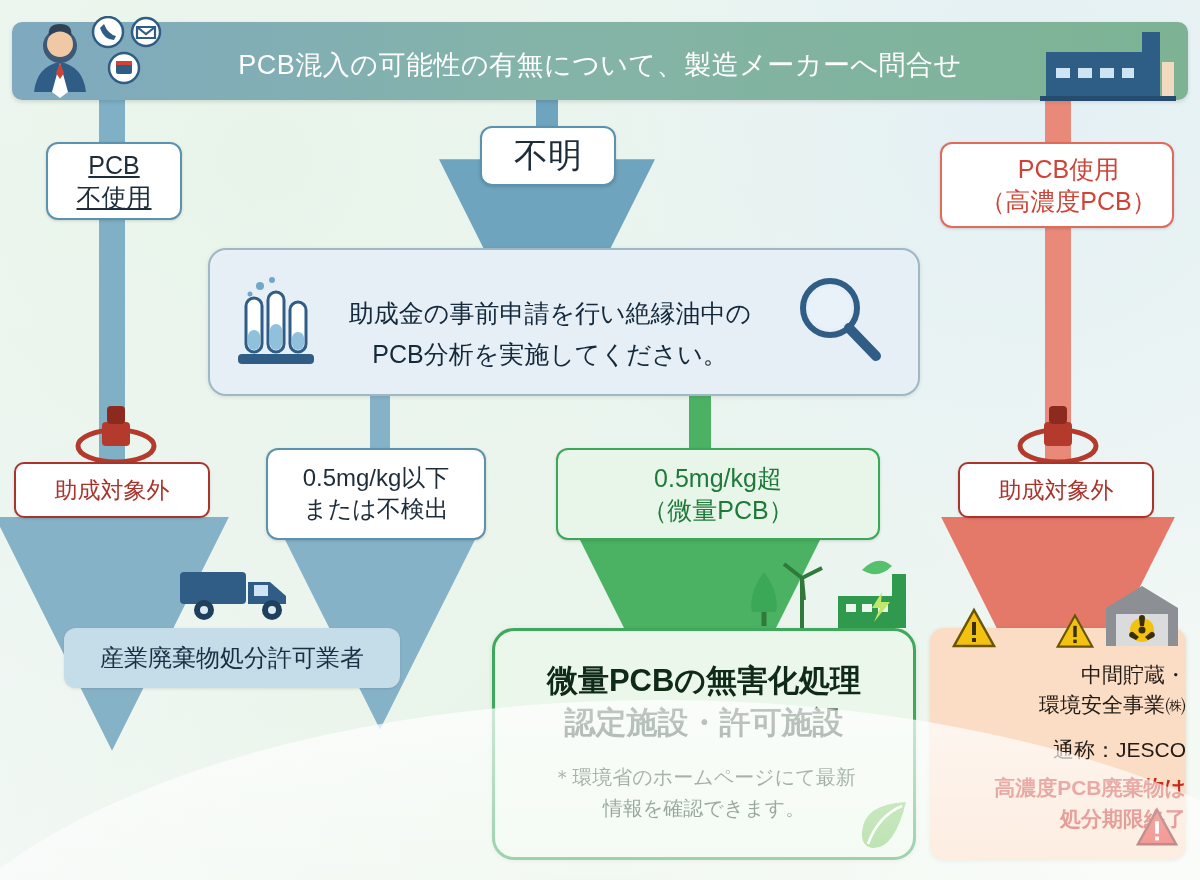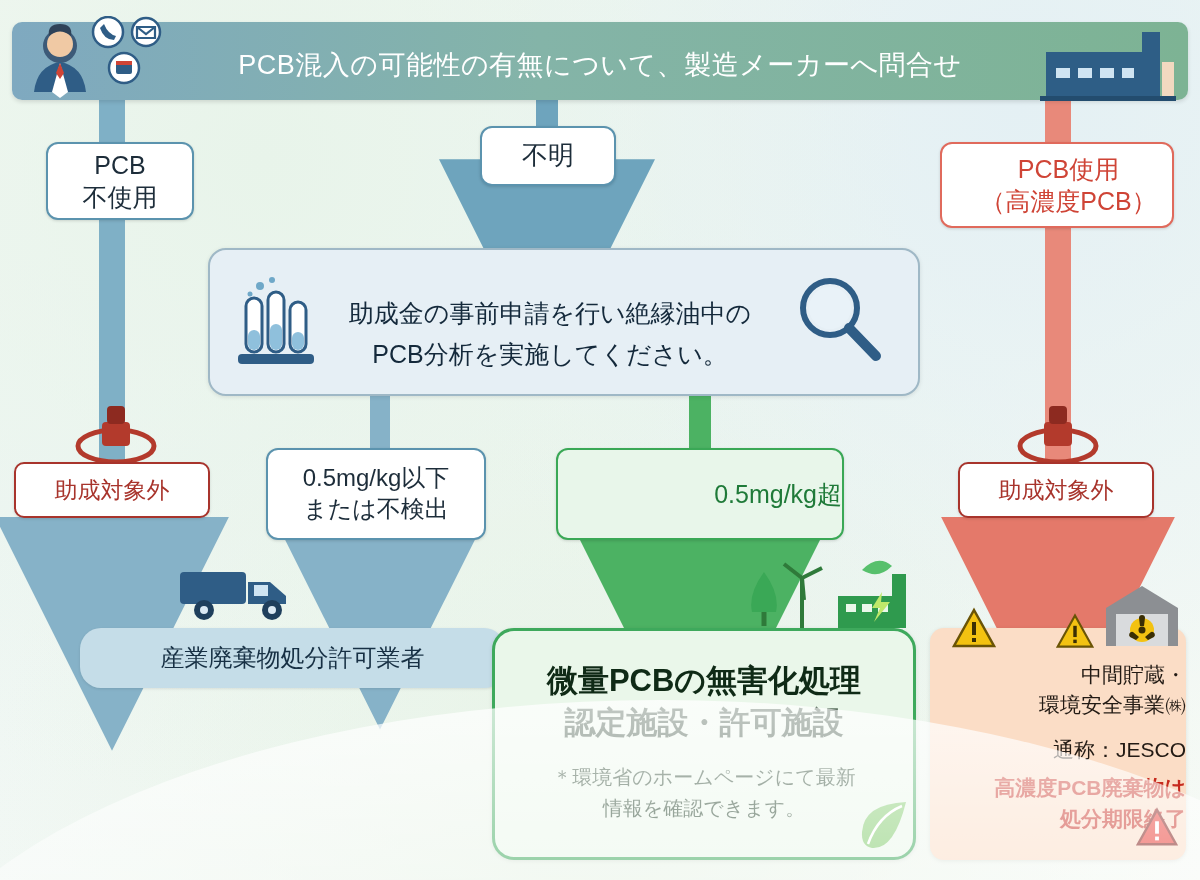--- a/index.html
+++ b/index.html
@@ -184,25 +184,24 @@
   .orange-line {
     width: 256px;
     text-align: right;
     font-size: 21px;
     color: #221a14;
     line-height: 1.45;
   }
   .orange-warn { color: #c6291d; font-weight: bold; }
 
   .pill-waste {
-    left: 80px;
+    left: 64px;
     top: 628px;
-    width: 425px;
+    width: 336px;
     height: 60px;
-    border-radius: 21px;
   }
 
   
   #arrows {
     position: absolute;
     left: 0; top: 0;
     width: 1200px; height: 880px;
     pointer-events: none;
   }
 </style>
@@ -276,21 +275,21 @@
       <rect x="110" y="14" width="18" height="64" fill="#2e5e86"></rect>
       <rect x="130" y="44" width="12" height="34" fill="#f2d9c0"></rect>
       <rect x="24" y="50" width="14" height="10" fill="#cfe4f2"></rect>
       <rect x="46" y="50" width="14" height="10" fill="#cfe4f2"></rect>
       <rect x="68" y="50" width="14" height="10" fill="#cfe4f2"></rect>
       <rect x="90" y="50" width="12" height="10" fill="#cfe4f2"></rect>
       <rect x="8" y="78" width="136" height="5" fill="#234c6e"></rect>
     </svg>
   </div>
 
-  <div class="abs box box-blue" style="left:46px; top:142px; width:148px; height:78px; font-size:25px; flex-direction:column;">
+  <div class="abs box box-blue" style="left:46px; top:142px; width:136px; height:78px; font-size:25px; flex-direction:column;text-decoration:underline;">
     <span>PCB</span>
     <span>不使用</span>
   </div>
 
   <div class="abs" style="left:74px; top:398px; width:84px; height:66px;">
     <svg viewBox="0 0 84 66" width="84" height="66">
       <ellipse cx="42" cy="48" rx="38" ry="16" fill="none" stroke="#b33a2c" stroke-width="5"></ellipse>
       <rect x="28" y="24" width="28" height="24" rx="4" fill="#b33a2c"></rect>
       <rect x="33" y="8" width="18" height="18" rx="4" fill="#8d2a20"></rect>
     </svg>
@@ -304,21 +303,21 @@
       <rect x="78" y="25" width="14" height="11" fill="#cfe4f2"></rect>
       <circle cx="28" cy="50" r="10" fill="#1f3f5c"></circle>
       <circle cx="28" cy="50" r="4" fill="#dbe9f3"></circle>
       <circle cx="96" cy="50" r="10" fill="#1f3f5c"></circle>
       <circle cx="96" cy="50" r="4" fill="#dbe9f3"></circle>
     </svg>
   </div>
 
   <div class="abs pill-blue pill-waste">産業廃棄物処分許可業者</div>
 
-  <div class="abs box box-blue" style="left:480px; top:126px; width:136px; height:60px; font-size:26px;">不明</div>
+  <div class="abs box box-blue" style="left:480px; top:126px; width:136px; height:60px; font-size:34px;">不明</div>
 
   <div class="abs panel-analysis"></div>
   <div class="abs" style="left:226px; top:272px; width:100px; height:100px;">
     <svg viewBox="0 0 100 100" width="100" height="100">
       <circle cx="34" cy="14" r="4" fill="#6fa8c8"></circle>
       <circle cx="46" cy="8" r="3" fill="#6fa8c8"></circle>
       <circle cx="24" cy="22" r="2.5" fill="#6fa8c8"></circle>
       <g stroke="#2f5d86" stroke-width="3" fill="#ffffff">
         <rect x="20" y="26" width="16" height="54" rx="8"></rect>
         <rect x="42" y="20" width="16" height="60" rx="8"></rect>
@@ -340,22 +339,23 @@
       <circle cx="44" cy="40" r="21" fill="#eaf3f9" opacity="0.8"></circle>
       <line x1="63" y1="60" x2="90" y2="88" stroke="#2f5d86" stroke-width="10" stroke-linecap="round"></line>
     </svg>
   </div>
 
   <div class="abs box box-blue" style="left:266px; top:448px; width:220px; height:92px; font-size:24px; flex-direction:column;">
     <span>0.5mg/kg以下</span>
     <span>または不検出</span>
   </div>
 
-  <div class="abs box box-green" style="left:556px; top:448px; width:288px; height:92px; font-size:25px; flex-direction:column; background:#e8f6ea; color:#1f7a39;align-items:flex-end;">
+  <div class="abs box box-green" style="left:556px; top:448px; width:324px; height:92px; font-size:25px; flex-direction:column; background:#e8f6ea; color:#1f7a39;">
     <span>0.5mg/kg超</span>
+    <span>（微量PCB）</span>
   </div>
 
   <div class="abs green-panel"></div>
   <div class="abs" style="left:742px; top:548px; width:176px; height:92px;">
     <svg viewBox="0 0 176 92" width="176" height="92">
 
       <path d="M22 78 l0 -16" stroke="#2f7a3a" stroke-width="5"></path>
       <path d="M22 24 q16 22 12 40 h-24 q-4 -18 12 -40z" fill="#3aa856"></path>
 
       <line x1="60" y1="80" x2="60" y2="30" stroke="#2f7a3a" stroke-width="4"></line>

